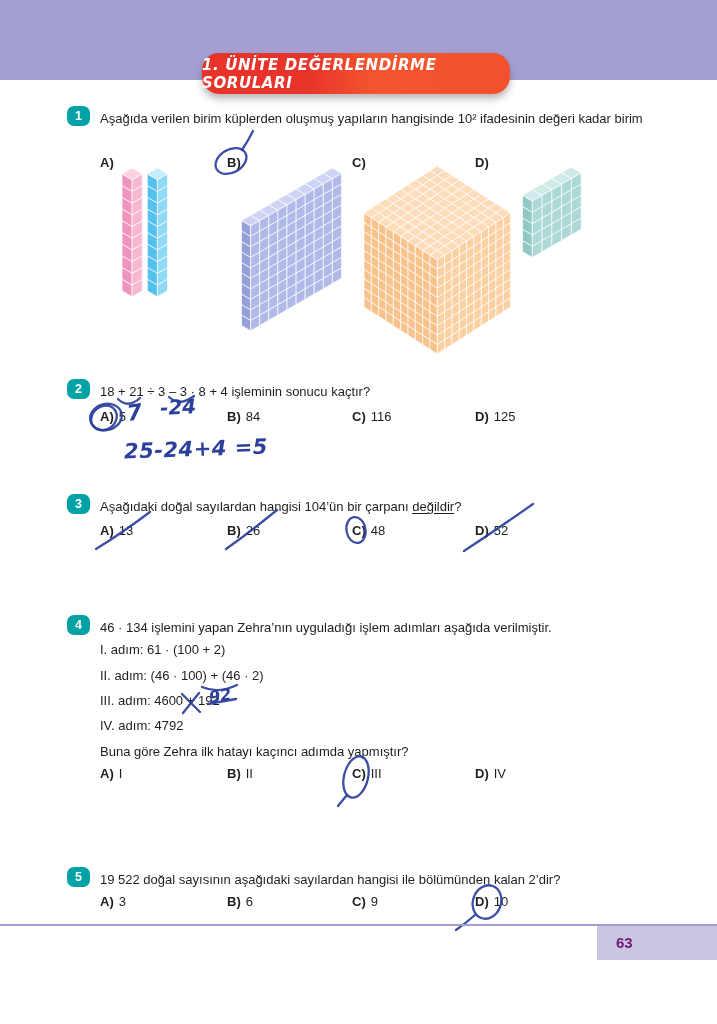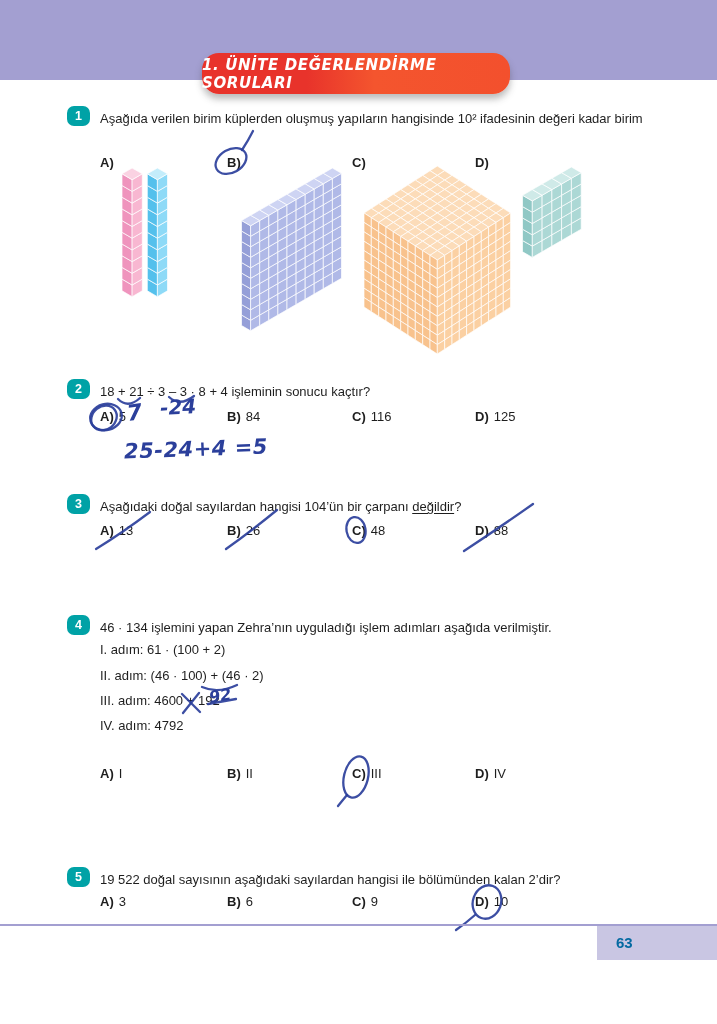--- a/index.html
+++ b/index.html
@@ -24,21 +24,21 @@
   .opt b{font-weight:bold;}
   .opt .ov{margin-left:5px;}
   svg.fig{position:absolute;}
   svg.fig polygon{stroke:#ffffff;stroke-width:0.7;stroke-linejoin:round;}
   svg.pen{position:absolute;left:0;top:0;}
   svg.pen *{stroke:var(--ink);fill:none;stroke-width:2.3;stroke-linecap:round;opacity:.92;}
   .hw{position:absolute;color:var(--ink);font-weight:bold;font-style:italic;
       font-family:"DejaVu Sans",sans-serif;white-space:nowrap;}
   .footline{position:absolute;left:0;top:924px;width:717px;height:2px;background:var(--band);}
   .pagebox{position:absolute;left:597px;top:926px;width:120px;height:34px;background:#c9c6e3;}
-  .pagebox span{display:inline-block;margin-left:19px;line-height:34px;font-size:15px;font-weight:bold;color:#0369a1;}
+  .pagebox span{display:inline-block;margin-left:19px;line-height:34px;font-size:15px;font-weight:bold;color:#701a75;}
 </style>
 </head>
 <body>
 
 <div class="page">
 
   <div class="band"></div>
   <div class="hbadge">
     <span>1. ÜNİTE DEĞERLENDİRME SORULARI</span>
   </div>
@@ -569,30 +569,31 @@
   </section>
 
   <section class="layer">
     <span class="qnum" style="left:67px;top:494px">3</span>
     <div class="qtext" style="left:100px;top:493px;width:580px">
       <span>Aşağıdaki doğal sayılardan hangisi 104’ün bir çarpanı </span><span class="ul">değildir</span><span>?</span>
     </div>
     <div class="opt" style="left:100px;top:523px"><b>A)</b><span class="ov">13</span></div>
     <div class="opt" style="left:227px;top:523px"><b>B)</b><span class="ov">26</span></div>
     <div class="opt" style="left:352px;top:523px"><b>C)</b><span class="ov">48</span></div>
-    <div class="opt" style="left:475px;top:523px"><b>D)</b><span class="ov">88</span></div>
+    <div class="opt" style="left:475px;top:523px"><b>D)</b><span class="ov">52</span></div>
   </section>
 
   <section class="layer">
     <span class="qnum" style="left:67px;top:615px">4</span>
     <div class="qtext" style="left:100px;top:614px;width:580px">46 · 134 işlemini yapan Zehra’nın uyguladığı işlem adımları aşağıda verilmiştir.</div>
     <p class="step" style="left:100px;top:642px">I. adım: 61 · (100 + 2)</p>
     <p class="step" style="left:100px;top:668px">II. adım: (46 · 100) + (46 · 2)</p>
     <p class="step" style="left:100px;top:693px">III. adım: 4600 + 192</p>
     <p class="step" style="left:100px;top:718px">IV. adım: 4792</p>
+    <div class="qtext" style="left:100px;top:738px;width:580px">Buna göre Zehra ilk hatayı kaçıncı adımda yapmıştır?</div>
     <div class="opt" style="left:100px;top:766px"><b>A)</b><span class="ov">I</span></div>
     <div class="opt" style="left:227px;top:766px"><b>B)</b><span class="ov">II</span></div>
     <div class="opt" style="left:352px;top:766px"><b>C)</b><span class="ov">III</span></div>
     <div class="opt" style="left:475px;top:766px"><b>D)</b><span class="ov">IV</span></div>
   </section>
 
   <section class="layer">
     <span class="qnum" style="left:67px;top:867px">5</span>
     <div class="qtext" style="left:100px;top:866px;width:580px">19 522 doğal sayısının aşağıdaki sayılardan hangisi ile bölümünden kalan 2’dir?</div>
     <div class="opt" style="left:100px;top:894px"><b>A)</b><span class="ov">3</span></div>

